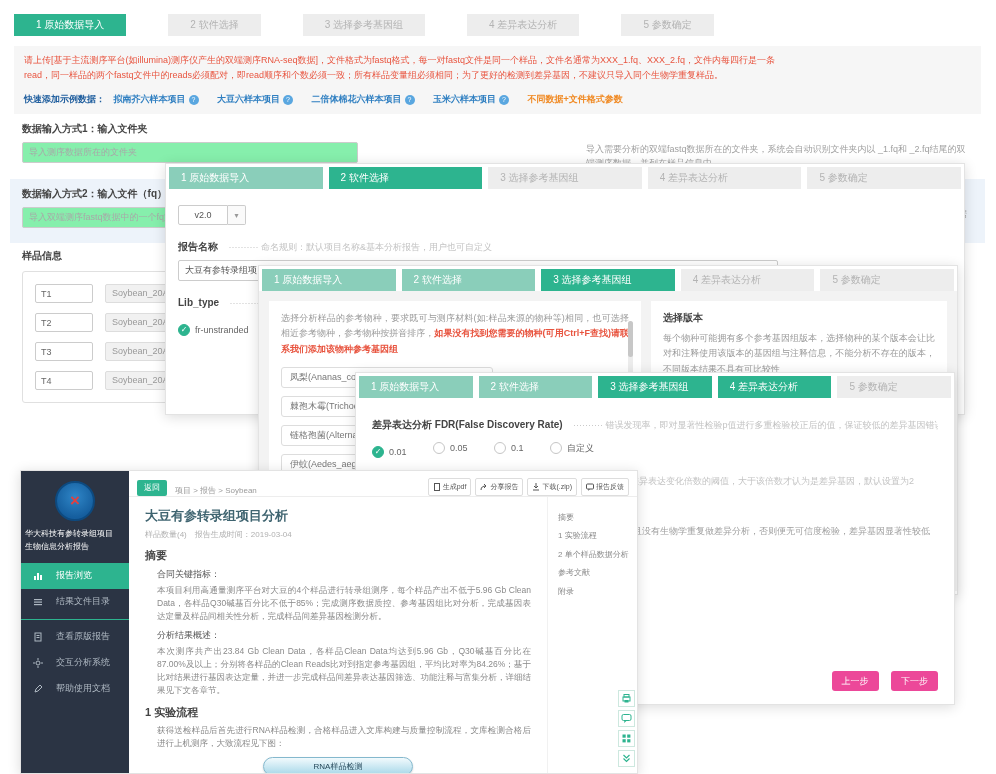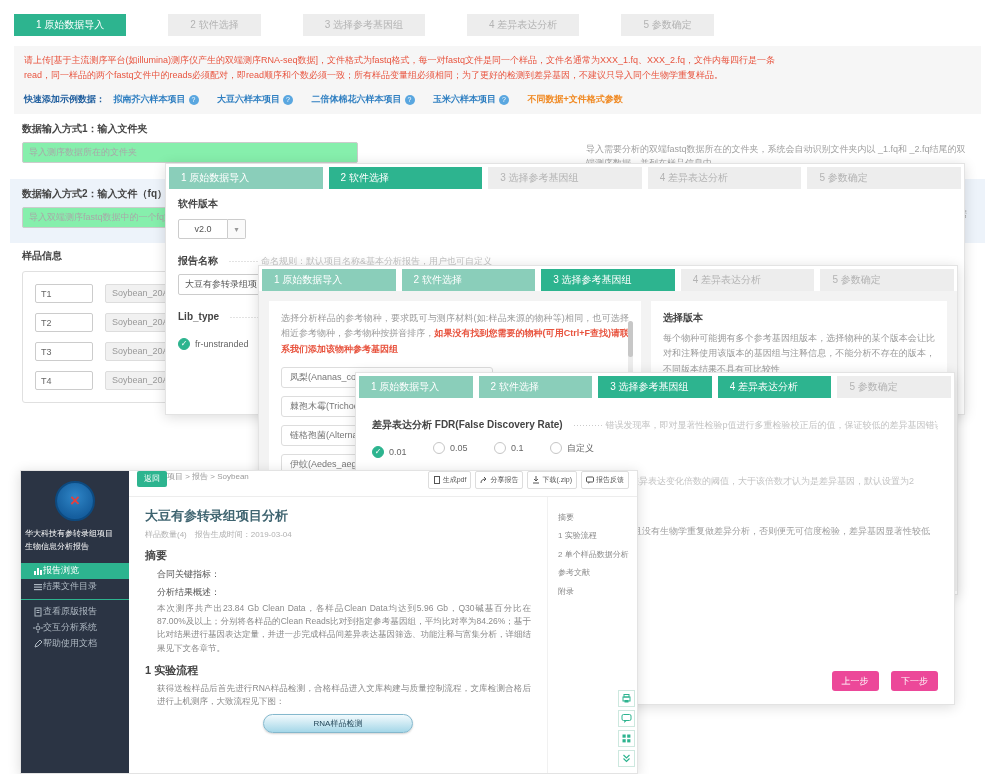--- a/index.html
+++ b/index.html
@@ -75,28 +75,28 @@
 .pline{white-space:nowrap;overflow:hidden;margin-top:4px}
 .pnote{margin-top:10px;font-size:9px;color:#9f9f9f;line-height:1.7;text-align:justify}
 .btns{position:absolute;right:16px;bottom:12px}
 .gbtn{display:inline-block;height:20px;line-height:20px;padding:0 10px;background:#ec4899;color:#fff;font-size:9px;border-radius:3px;margin-left:8px;cursor:pointer}
 
 .p5{left:20px;top:470px;width:618px;height:304px;z-index:5;display:flex;overflow:hidden}
 .rside{width:108px;background:#2b3444;flex-shrink:0}
 .logo{width:40px;height:40px;margin:10px auto 7px;border-radius:50%;background:radial-gradient(circle at 50% 38%,#2f86c7 0%,#155e9e 72%);border:2px solid #0d4a80;display:flex;align-items:center;justify-content:center;color:#e34040;font-size:17px;font-weight:bold}
 .sbtitle{color:#fff;font-size:8px;line-height:1.6;padding:0 4px}
 .smenu{margin-top:9px}
-.mitem{height:16px;display:flex;align-items:center;gap:0;padding-left:12px;font-size:9px;color:#aeb8c2;cursor:pointer}
+.mitem{height:26px;display:flex;align-items:center;gap:13px;padding-left:12px;font-size:9px;color:#aeb8c2;cursor:pointer}
 .mitem.active{background:#2db48f;color:#fff}
 .mitem svg{flex-shrink:0}
 .sdiv{border-top:1px solid #2db48f;margin:4px 0}
 .rmain{flex:1;display:flex;flex-direction:column;min-width:0;background:#fff}
-.rtool{height:26px;border-bottom:1px solid #ededed;display:flex;align-items:flex-start;padding:0 8px;flex-shrink:0}
+.rtool{height:26px;border-bottom:1px solid #ededed;display:flex;align-items:flex-end;padding:0 8px;flex-shrink:0}
 .backbtn{background:#2db48f;color:#fff;height:16px;line-height:16px;padding:0 7px;font-size:8px;border-radius:2px;cursor:pointer}
-.crumb{margin-left:0;font-size:8px;color:#9a9a9a}
+.crumb{margin-left:8px;font-size:8px;color:#9a9a9a}
 .tspace{flex:1}
 .tbtn{border:1px solid #ddd;border-radius:2px;height:18px;display:flex;align-items:center;gap:2px;padding:0 4px;font-size:7px;color:#555;margin-left:4px;cursor:pointer;white-space:nowrap}
 .tbtn svg{flex-shrink:0}
 .rbody{flex:1;display:flex;position:relative;min-height:0}
 .article{flex:1;padding:10px 16px;min-width:0;overflow:hidden}
 .rtitle{font-size:13px;font-weight:bold;color:#3f6470}
 .rmeta{font-size:8px;color:#b0b0b0;margin:4px 0 8px}
 .rh2{font-size:11px;font-weight:bold;color:#444;margin:8px 0 4px}
 .rsub{font-size:9px;font-weight:normal;color:#555;margin:5px 0 3px;padding-left:12px}
 .rp{font-size:8.5px;color:#8a8a8a;line-height:1.55;padding-left:12px;text-align:justify}
@@ -169,21 +169,20 @@
 
 <div class="panel win p2">
   <div class="steps grow">
     <div class="step done">1 原始数据导入</div>
     <div class="step active">2 软件选择</div>
     <div class="step">3 选择参考基因组</div>
     <div class="step">4 差异表达分析</div>
     <div class="step">5 参数确定</div>
   </div>
   <div class="w2body">
-    <div class="blabel">软件版本</div>
     <div class="sel">
       <span class="selv">v2.0</span>
       <span class="selc">▾</span>
     </div>
     <div class="mline">
       <span class="blabel">报告名称</span>
       <span class="hint">·········· 命名规则：默认项目名称&amp;基本分析报告，用户也可自定义</span>
     </div>
     <input class="rinput" value="大豆有参转录组项目分析" style="">
     <div class="mline">
@@ -397,20 +396,21 @@
           </svg>
         <span>报告反馈</span>
       </span>
     </div>
     <div class="rbody">
       <div class="article">
         <div class="rtitle">大豆有参转录组项目分析</div>
         <div class="rmeta">样品数量(4)　报告生成时间：2019-03-04</div>
         <div class="rh2">摘要</div>
         <div class="rsub">合同关键指标：</div>
+        <p class="rp">本项目利用高通量测序平台对大豆的4个样品进行转录组测序，每个样品产出不低于5.96 Gb Clean Data，各样品Q30碱基百分比不低于85%；完成测序数据质控、参考基因组比对分析，完成基因表达定量及样品间相关性分析，完成样品间差异基因检测分析。</p>
         <div class="rsub">分析结果概述：</div>
         <p class="rp">本次测序共产出23.84 Gb Clean Data，各样品Clean Data均达到5.96 Gb，Q30碱基百分比在87.00%及以上；分别将各样品的Clean Reads比对到指定参考基因组，平均比对率为84.26%；基于比对结果进行基因表达定量，并进一步完成样品间差异表达基因筛选、功能注释与富集分析，详细结果见下文各章节。</p>
         <div class="rh2">1 实验流程</div>
         <p class="rp">获得送检样品后首先进行RNA样品检测，合格样品进入文库构建与质量控制流程，文库检测合格后进行上机测序，大致流程见下图：</p>
         <div class="flow">
           <div class="fbox">RNA样品检测</div>
 
         </div>
       </div>
       <div class="toc">

